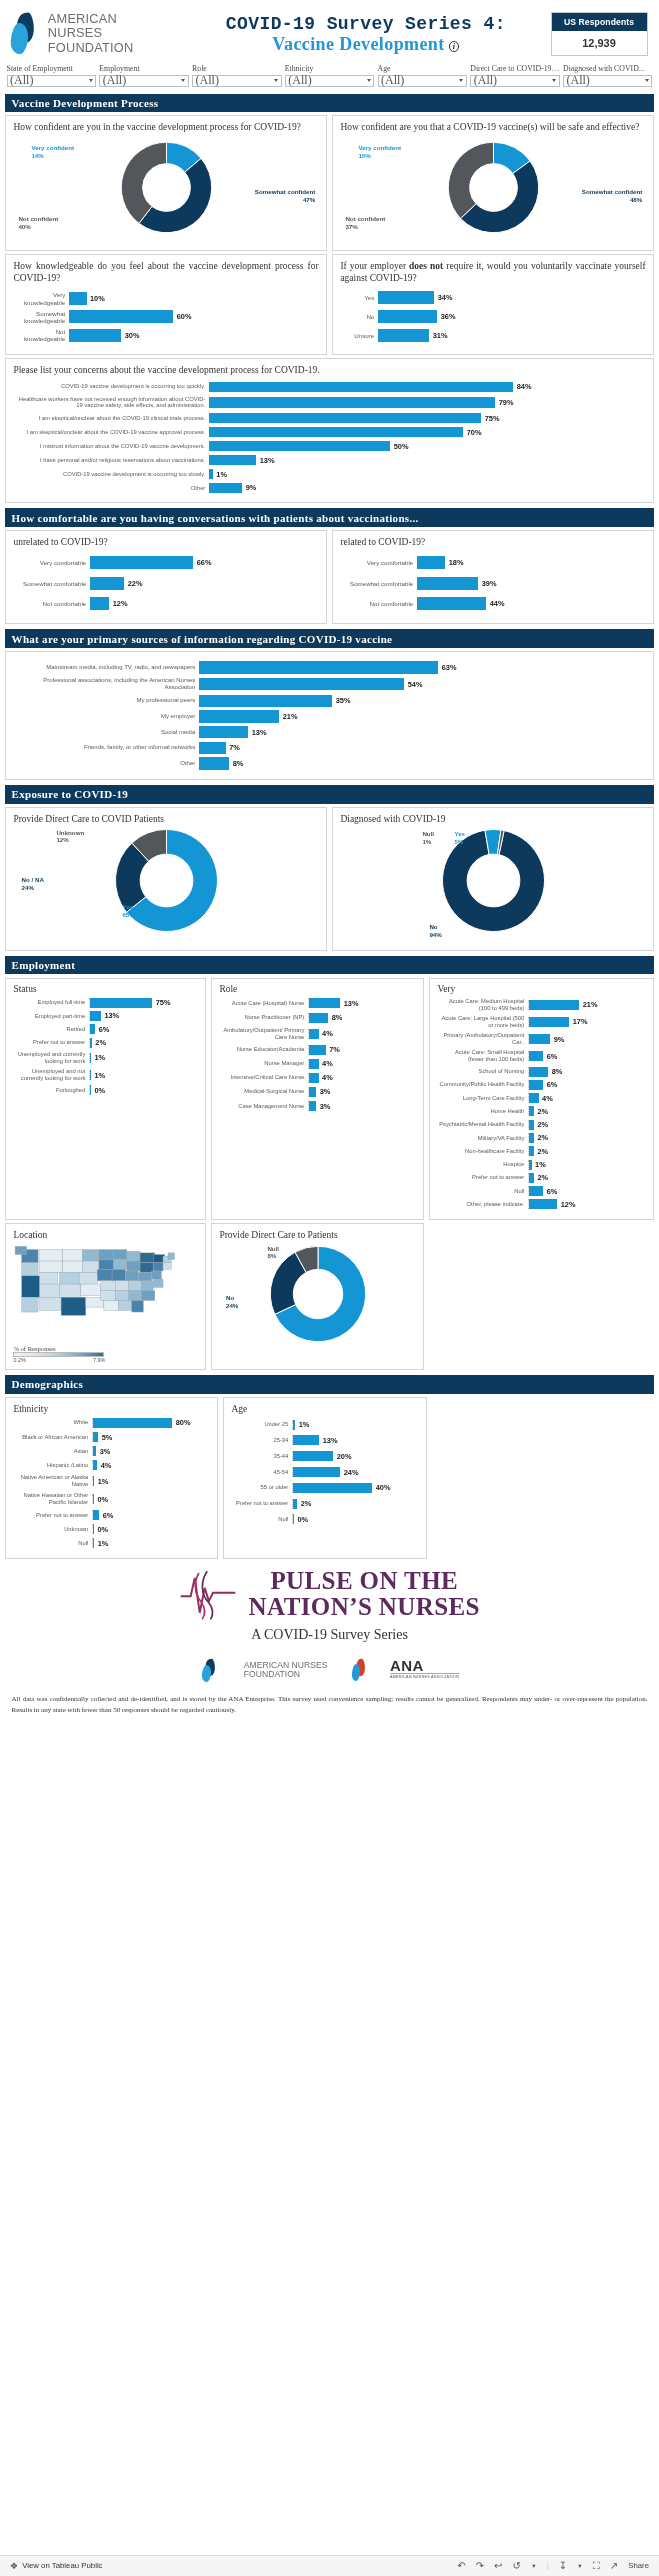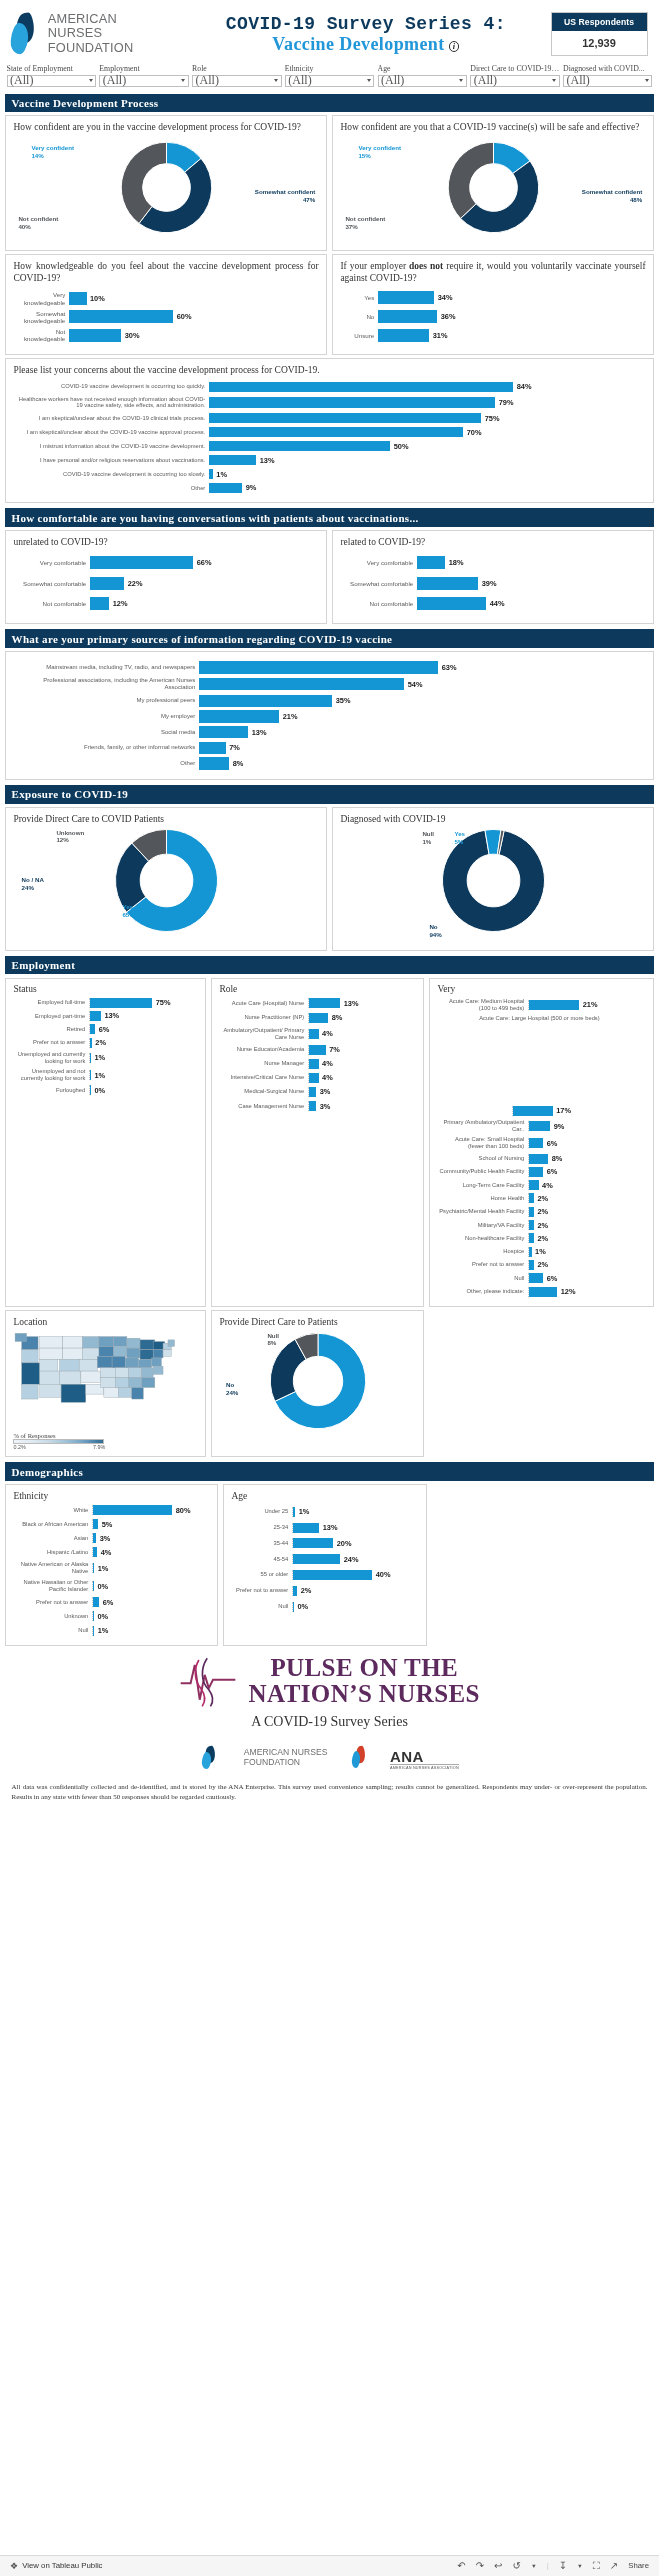--- a/index.html
+++ b/index.html
@@ -582,21 +582,21 @@
   <div class="panel">
     <div class="sub-title">Very</div>
     <div id="bars-employment_place">
         <div class="bar-row" style="margin: 3.3px 0px;">
           <div class="bar-lab" style="flex: 0 0 91px; font-size: 5.8px;">Acute Care: Medium Hospital (100 to 499 beds)</div>
           <div class="bar-track dotline">
             <div class="bar-fill" style="height: 10px; width: 50px;"></div>
             <div class="bar-val" style="font-size: 7.4px;">21%</div>
           </div>
         </div>
-        <div class="bar-row" style="margin: 3.3px 0px; flex-direction: column;">
+        <div class="bar-row" style="margin: 3.3px 0px;">
           <div class="bar-lab" style="flex: 0 0 91px; font-size: 5.8px;">Acute Care: Large Hospital (500 or more beds)</div>
           <div class="bar-track dotline">
             <div class="bar-fill" style="height: 10px; width: 40px;"></div>
             <div class="bar-val" style="font-size: 7.4px;">17%</div>
           </div>
         </div>
         <div class="bar-row" style="margin: 3.3px 0px;">
           <div class="bar-lab" style="flex: 0 0 91px; font-size: 5.8px;">Primary /Ambulatory/Outpatient Car..</div>
           <div class="bar-track dotline">
             <div class="bar-fill" style="height: 10px; width: 21px;"></div>
@@ -914,21 +914,21 @@
   <div style="display:flex;align-items:center;gap:4.1px;">
     <div class="anf-flame" style="width:18px;height:25px;">
       <div class="dark" style="left:5px;top:0.8px;width:10px;height:16.5px;"></div>
       <div class="light" style="left:1.6px;top:6.6px;width:9px;height:17.3px;"></div>
     </div>
     <div style="font-size:8.6px;color:#6d6e70;line-height:1.15;">
       <div>AMERICAN NURSES</div>
       <div>FOUNDATION</div>
     </div>
   </div>
-  <div style="display:flex;align-items:flex-end;gap:0;">
+  <div style="display:flex;align-items:flex-start;gap:0;">
     <div class="anf-flame" style="width:16.5px;height:25px;">
       <div class="dark" style="left:5.8px;top:0.8px;width:9px;height:16.5px;background:#d4412a;"></div>
       <div class="light" style="left:1.6px;top:5.8px;width:8.2px;height:17.3px;background:#1f9ad6;"></div>
     </div>
     <div>
       <div style="font-size:15px;font-weight:bold;color:#333;line-height:1;letter-spacing:0.4px;">ANA</div>
       <div style="font-size:3.8px;color:#555;letter-spacing:0.2px;border-top:0.8px solid #aaa;padding-top:0.8px;">AMERICAN NURSES ASSOCIATION</div>
     </div>
   </div>
 </div>

